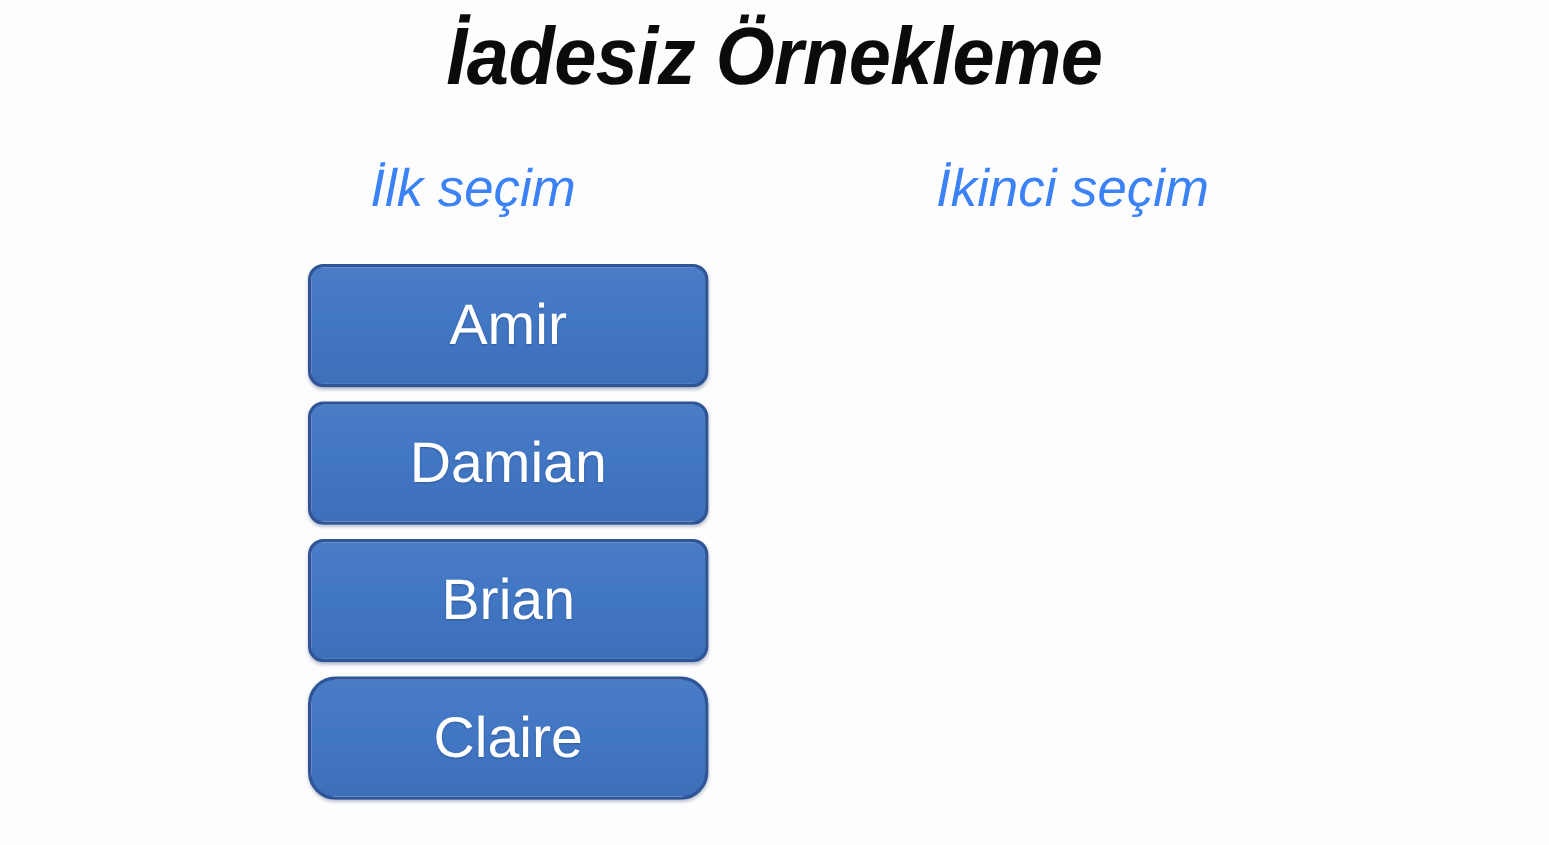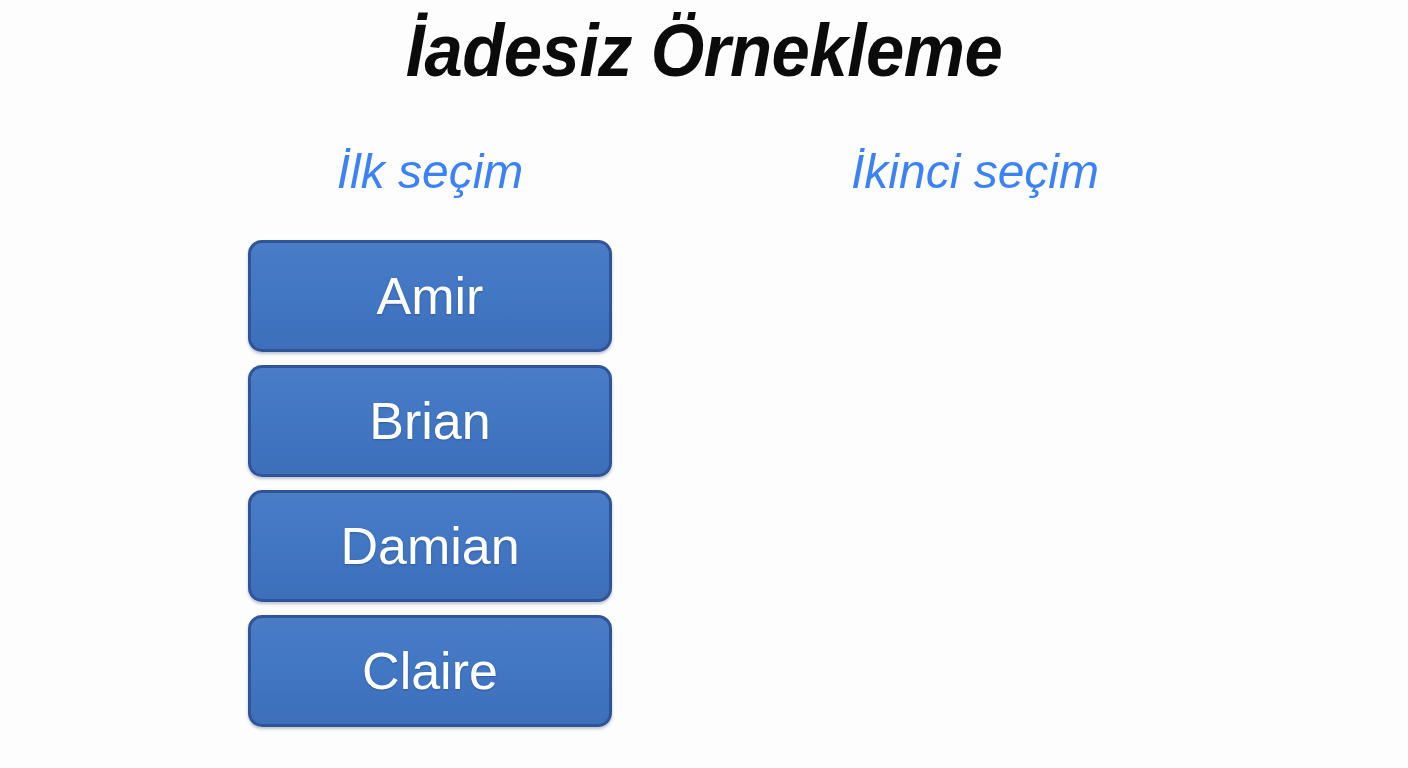--- a/index.html
+++ b/index.html
@@ -79,44 +79,45 @@
     color: #ffffff;
     font-size: 52px;
     line-height: 106px;
     font-weight: 400;
     font-style: normal;
     text-align: center;
     white-space: nowrap;
     overflow: hidden;
     box-shadow: 0 2px 3px rgba(40, 60, 100, 0.30);
     text-shadow: 0 1px 2px rgba(20, 45, 90, 0.35);
+    margin-left: 32px;
   }
-  .name-box:last-child { margin-bottom: 0; }
+  .name-box:last-child { margin-bottom: 0; border-radius: 25px; }
 
   
   .empty-slot {
     width: 364px;
     height: 0;
   }
 </style>
 </head>
 <body>
 
 <div id="slide">
 
   <div class="slide-title">İadesiz Örnekleme</div>
 
   <div class="col-heading left">İlk seçim</div>
 
   <div class="col-heading right">İkinci seçim</div>
 
   <div class="column left">
     <div class="name-box">Amir</div>
+    <div class="name-box">Damian</div>
     <div class="name-box">Brian</div>
-    <div class="name-box">Damian</div>
     <div class="name-box">Claire</div>
   </div>
 
   <div class="column right">
     <div class="empty-slot"></div>
   </div>
 
 </div>
 
 </body></html>

